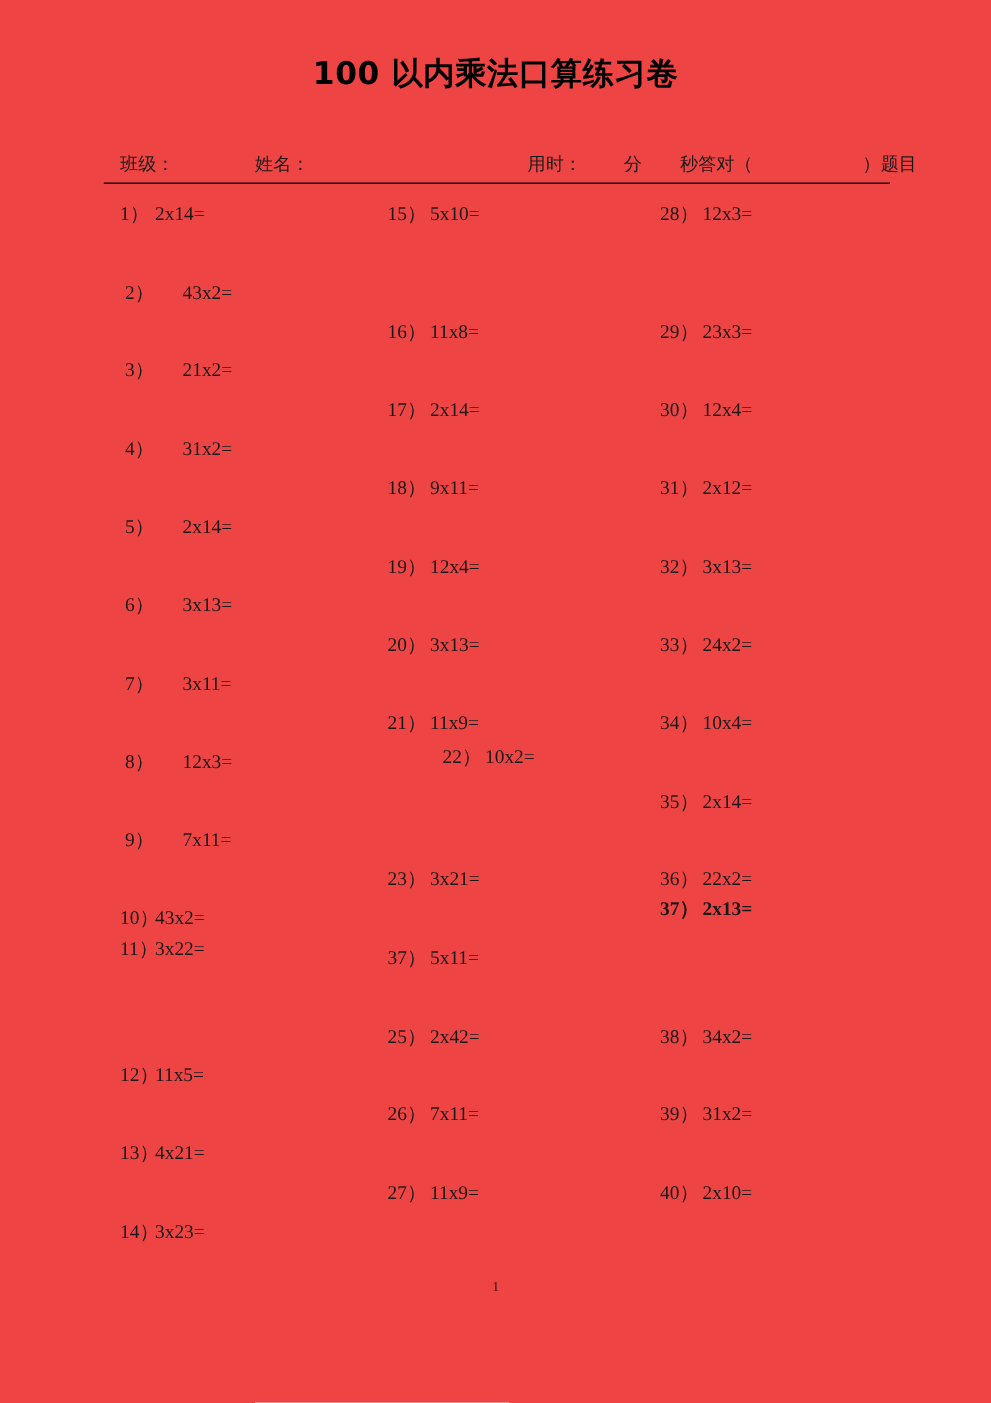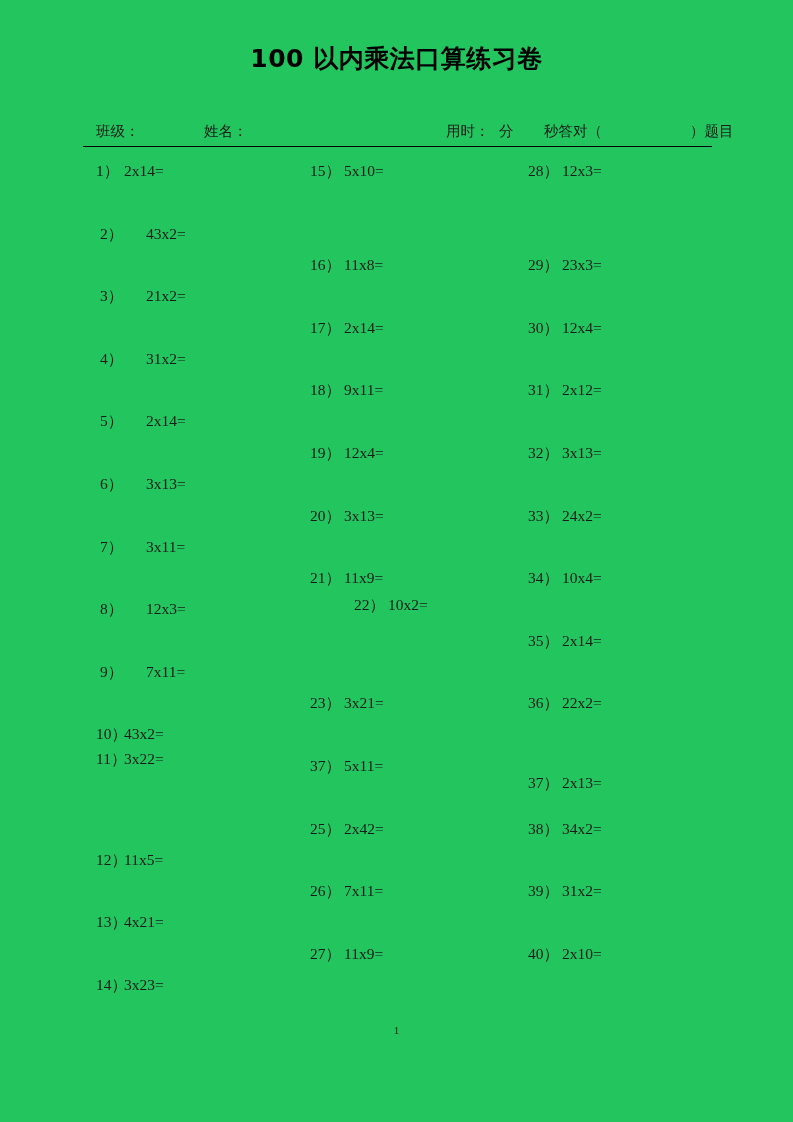--- a/index.html
+++ b/index.html
@@ -15,21 +15,21 @@
     color: #1a1a1a;
     overflow: hidden;
   }
 
   .page {
     position: absolute;
     left: 0;
     top: 0;
     width: 793px;
     height: 1122px;
-    background: #22c55e;
+    background: #ef4444;
   }
 
   
   .title {
     position: absolute;
     left: 0;
     top: 42px;
     width: 793px;
     text-align: center;
     font-family: "DejaVu Sans", "Liberation Sans", sans-serif;
@@ -62,21 +62,21 @@
     color: #1a1a1a;
   }
   .infobar .cell {
     position: absolute;
     top: 0;
     white-space: nowrap;
     font-family: Liberation Serif, serif;
   }
   .if-class   { left: 13px; }
   .if-name    { left: 121px; }
-  .if-used    { left: 339px; margin-left: 24px; }
+  .if-used    { left: 339px; }
   .if-min     { left: 416px; }
   .if-sec     { left: 461px; }
   .if-paren-r { left: 607px; }
 
   .hrule {
     position: absolute;
     left: 83px;
     top: 146px;
     width: 629px;
     height: 1px;
@@ -179,21 +179,21 @@
   <div class="col" id="col-3">
       <div class="problem" style="top: 161px;"><span class="num">28）</span><span class="expr">12x3=</span></div>
       <div class="problem" style="top: 255.1px;"><span class="num">29）</span><span class="expr">23x3=</span></div>
       <div class="problem" style="top: 317.7px;"><span class="num">30）</span><span class="expr">12x4=</span></div>
       <div class="problem" style="top: 380.3px;"><span class="num">31）</span><span class="expr">2x12=</span></div>
       <div class="problem" style="top: 442.9px;"><span class="num">32）</span><span class="expr">3x13=</span></div>
       <div class="problem" style="top: 505.5px;"><span class="num">33）</span><span class="expr">24x2=</span></div>
       <div class="problem" style="top: 568.1px;"><span class="num">34）</span><span class="expr">10x4=</span></div>
       <div class="problem" style="top: 630.7px;"><span class="num">35）</span><span class="expr">2x14=</span></div>
       <div class="problem" style="top: 693.3px;"><span class="num">36）</span><span class="expr">22x2=</span></div>
-      <div class="problem" style="top: 773px;"><span class="num">37）</span><span class="expr">2x13=</span></div>
+      <div class="problem" style="top: 717px; font-weight: bold;"><span class="num">37）</span><span class="expr">2x13=</span></div>
       <div class="problem" style="top: 818.5px;"><span class="num">38）</span><span class="expr">34x2=</span></div>
       <div class="problem" style="top: 881.1px;"><span class="num">39）</span><span class="expr">31x2=</span></div>
       <div class="problem" style="top: 943.7px;"><span class="num">40）</span><span class="expr">2x10=</span></div>
     </div>
 
   <div class="footer">1</div>
 
 </div>
 
 </body></html>

